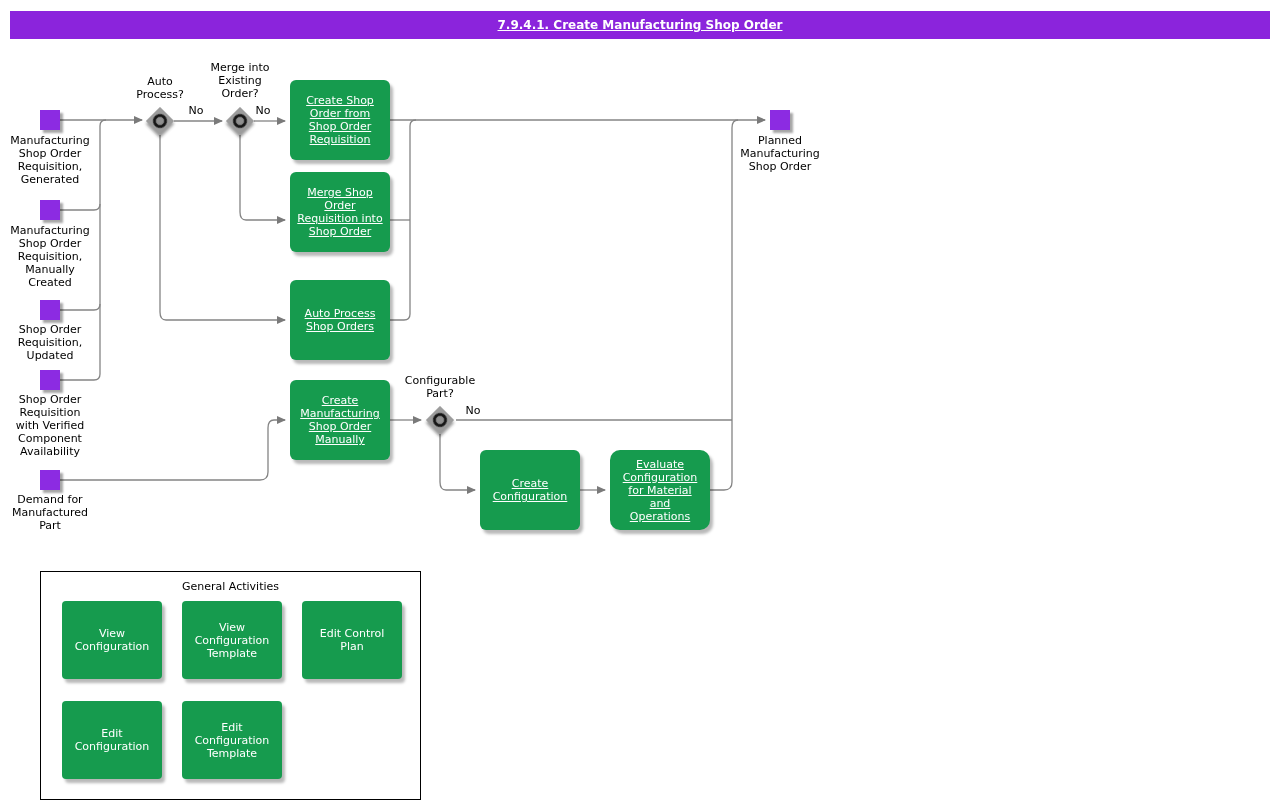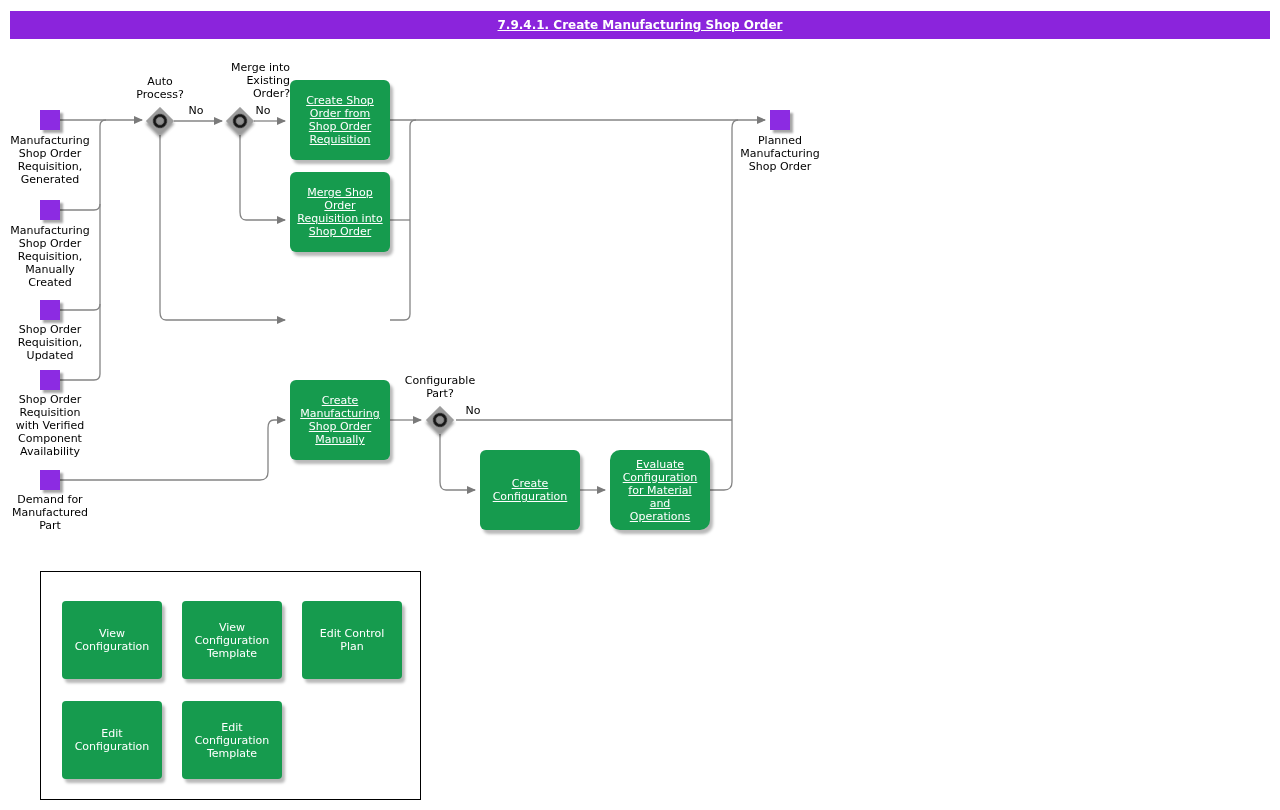--- a/index.html
+++ b/index.html
@@ -95,21 +95,21 @@
 Manufacturing
 Shop Order</div>
 
   <div class="lbl" style="left:110px;top:75px;width:100px;">Auto
 Process?</div>
   <div class="diamond" style="left:150px;top:111px;">
     <div class="ring"></div>
   </div>
   <div class="lbl" style="left:178px;top:104px;width:36px;">No</div>
 
-  <div class="lbl" style="left:190px;top:61px;width:100px;text-align:right;">Merge into
+  <div class="lbl" style="left:190px;top:61px;width:100px;">Merge into
 Existing
 Order?</div>
   <div class="diamond" style="left:230px;top:111px;">
     <div class="ring"></div>
   </div>
   <div class="lbl" style="left:245px;top:104px;width:36px;">No</div>
 
   <div class="lbl" style="left:390px;top:374px;width:100px;">Configurable
 Part?</div>
   <div class="diamond" style="left:430px;top:410px;">
@@ -122,39 +122,44 @@
 Order from
 Shop Order
 Requisition</span>
   </div>
   <div class="activity" style="left:290px;top:172px;">
     <span>Merge Shop
 Order
 Requisition into
 Shop Order</span>
   </div>
+  <div class="activity" style="left:290px;top:280px;">
+    <span>Auto Process
+Shop Orders</span>
+  </div>
   <div class="activity" style="left:290px;top:380px;">
     <span>Create
 Manufacturing
 Shop Order
 Manually</span>
   </div>
   <div class="activity" style="left:480px;top:450px;">
     <span>Create
 Configuration</span>
   </div>
   <div class="activity" style="left:610px;top:450px;border-radius:10px;">
     <span>Evaluate
 Configuration
 for Material
 and
 Operations</span>
   </div>
 
   <div class="ga-frame">
+    <div class="ga-title">General Activities</div>
     <div class="ga-box" style="left:21px;top:29px;">
       <span>View
 Configuration</span>
     </div>
     <div class="ga-box" style="left:141px;top:29px;">
       <span>View
 Configuration
 Template</span>
     </div>
     <div class="ga-box" style="left:261px;top:29px;">

